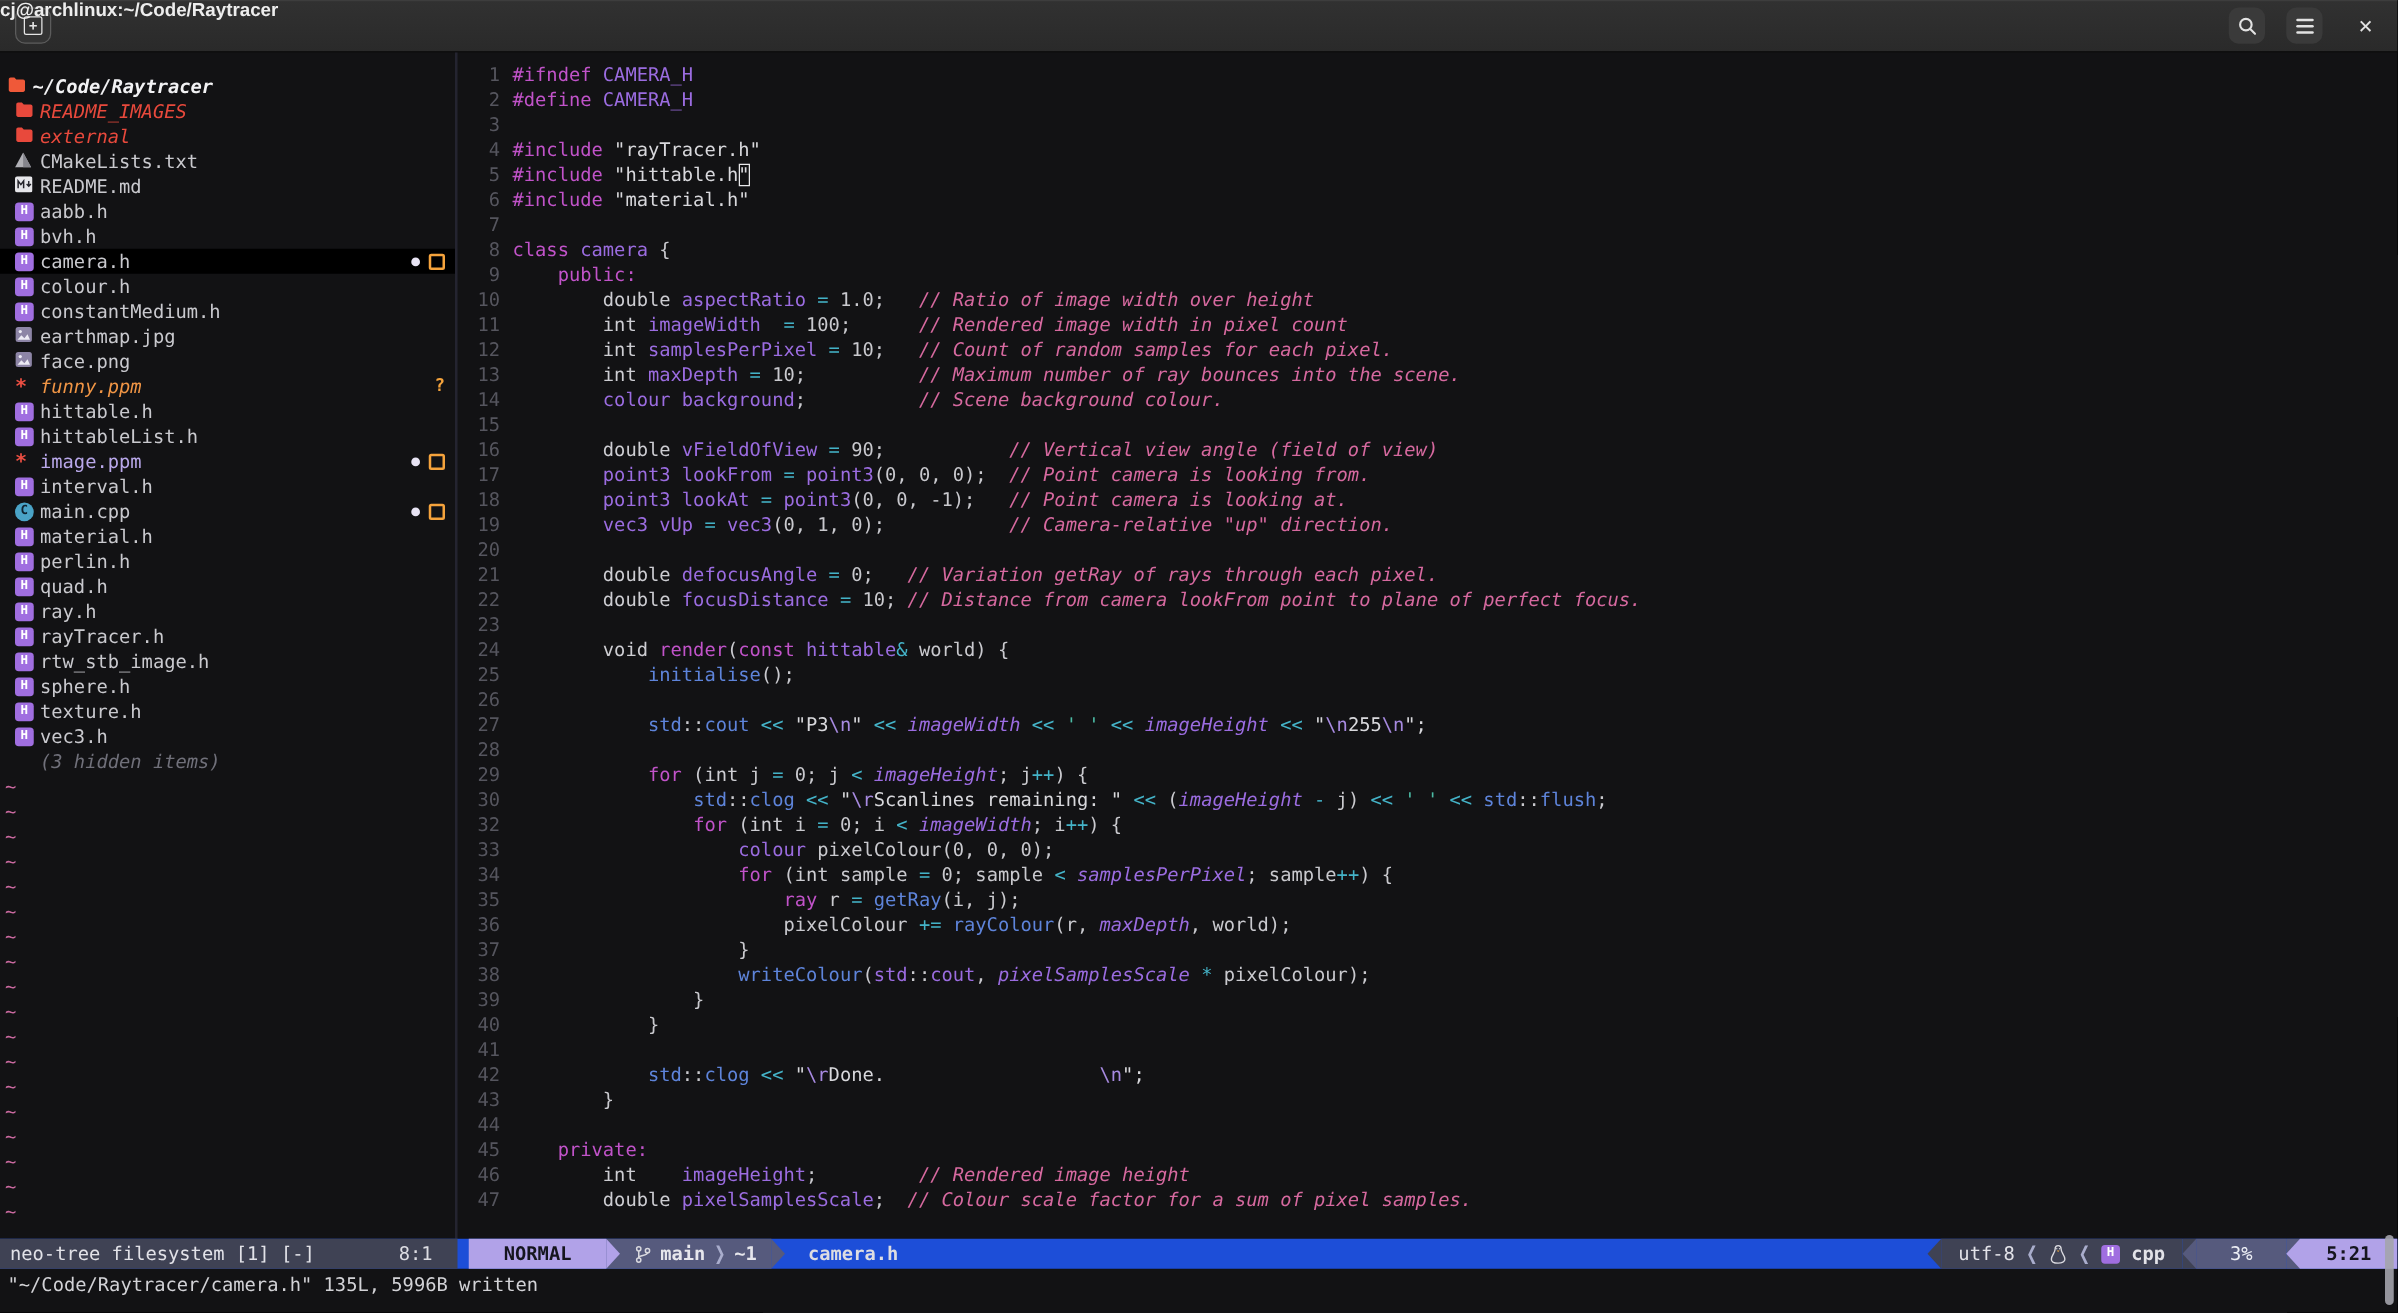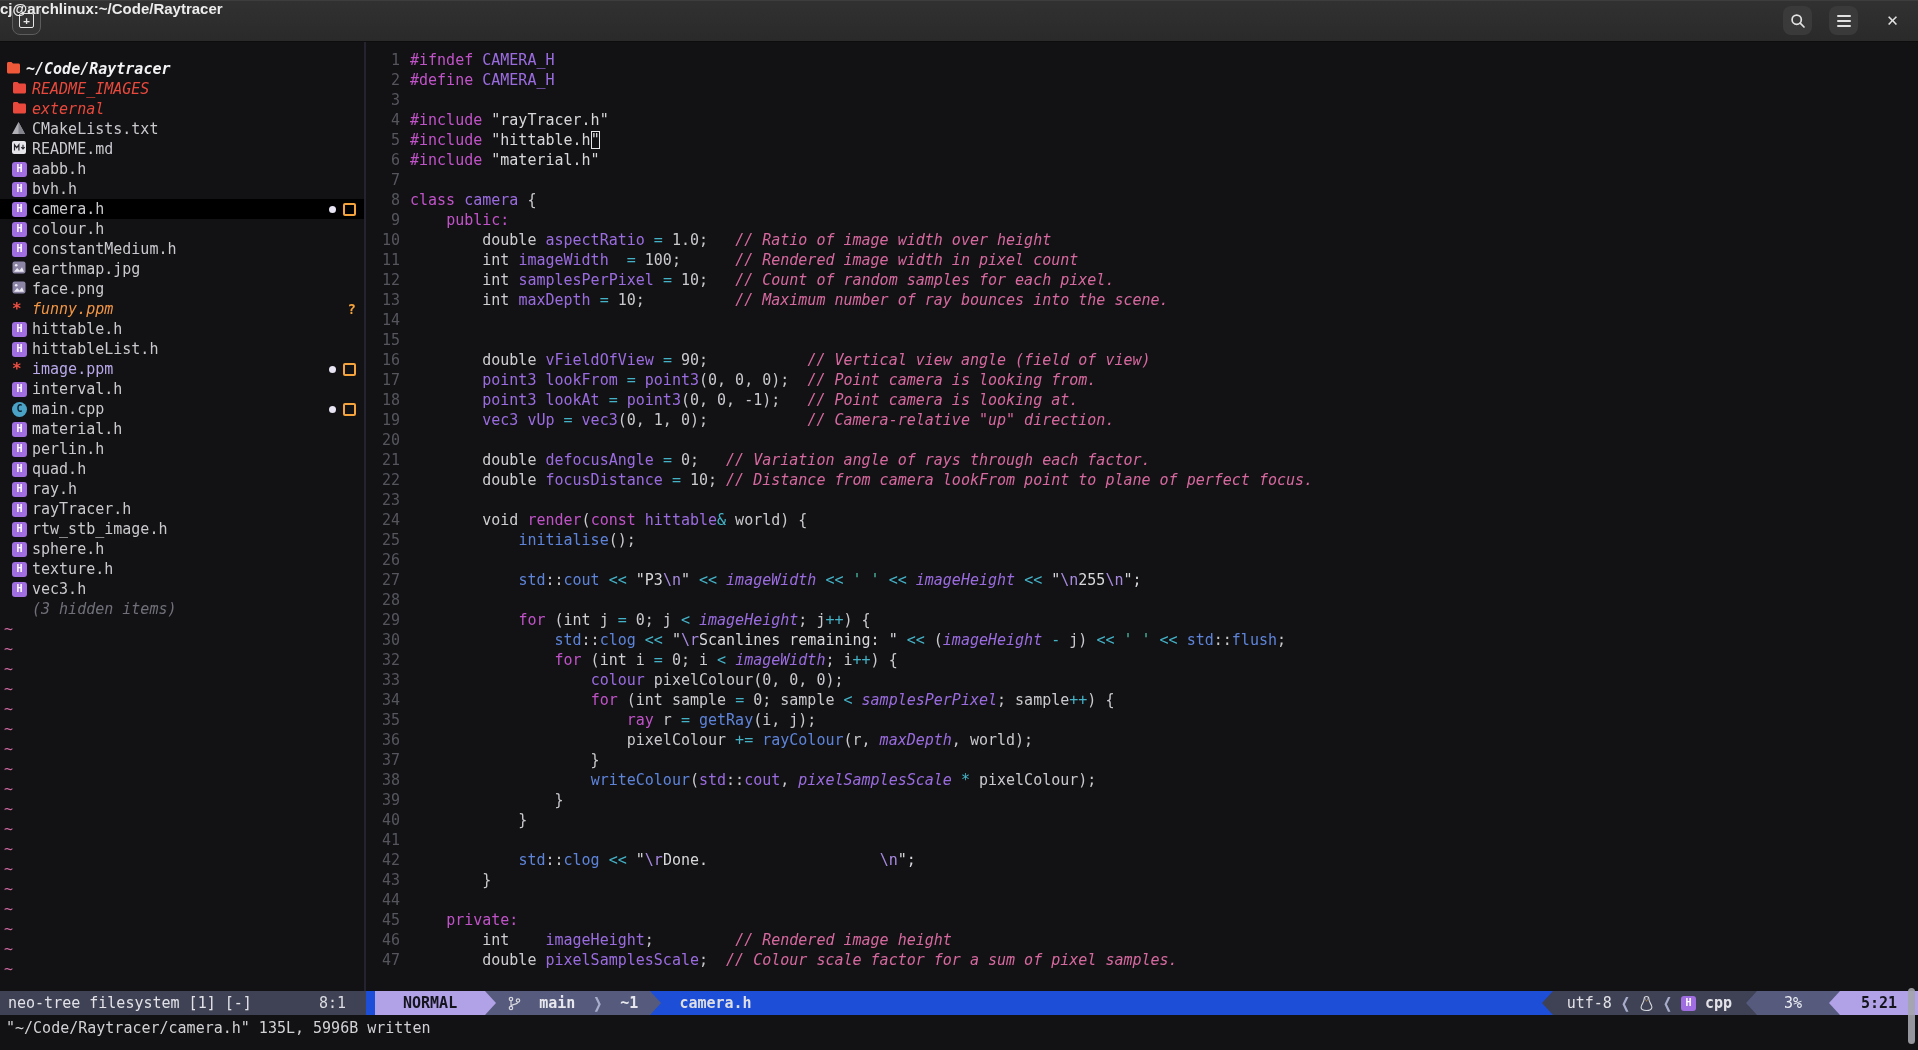--- a/index.html
+++ b/index.html
@@ -75,21 +75,21 @@
 
   
   .statusline{position:absolute;left:0;top:991px;width:1918px;height:24px;background:#1d4ed8;
     display:flex;align-items:stretch;font-size:15px;}
   .sl-left{position:relative;flex:none;width:366px;background:#3f4254;color:#e2e2e8;
     line-height:24px;padding-left:8px;box-sizing:border-box;}
   .sl-pos{position:absolute;right:20px;top:0;line-height:24px;color:#dcdce2;}
   .sl-gap{flex:none;width:9px;}
   .seg{display:flex;align-items:center;line-height:24px;}
   .seg-mode{background:#b1a2e8;color:#15151e;font-weight:bold;padding:0 28px;}
-  .seg-branch{background:#565a7d;color:#e6e6ec;padding:4px 12px;gap:18px;}
+  .seg-branch{background:#565a7d;color:#e6e6ec;padding:4px 12px;gap:7px;}
   .seg-branch .bold{font-weight:bold;}
   .chev{color:#a9adcc;transform:scaleY(1.35);display:inline-block;font-weight:normal;}
   .arr-r{width:0;height:0;border-top:12px solid transparent;border-bottom:12px solid transparent;
     border-left:11px solid transparent;}
   .arr-l{width:0;height:0;border-top:12px solid transparent;border-bottom:12px solid transparent;
     border-right:11px solid transparent;}
   .sl-file{color:#dddde2;font-weight:bold;line-height:24px;margin-left:18px;}
   .sl-spacer{flex:1;}
   .seg-info{background:#3f4254;color:#e2e2e8;padding:0 14px;gap:9px;display:flex;align-items:center;}
   .seg-pct{background:#565a7d;color:#eceef4;width:72px;justify-content:center;display:flex;}
@@ -212,28 +212,28 @@
         <div class="cline"><span class="lnum">4</span><span class="ctext"><span class="sg-kw">#include</span><span class="sg-d"> </span><span class="sg-s">"rayTracer.h"</span></span></div>
         <div class="cline"><span class="lnum">5</span><span class="ctext"><span class="sg-kw">#include</span><span class="sg-d"> </span><span class="sg-s">"hittable.h</span><span class="sg-cur">"</span></span></div>
         <div class="cline"><span class="lnum">6</span><span class="ctext"><span class="sg-kw">#include</span><span class="sg-d"> </span><span class="sg-s">"material.h"</span></span></div>
         <div class="cline"><span class="lnum">7</span><span class="ctext"></span></div>
         <div class="cline"><span class="lnum">8</span><span class="ctext"><span class="sg-kw">class</span><span class="sg-d"> </span><span class="sg-v">camera</span><span class="sg-d"> {</span></span></div>
         <div class="cline"><span class="lnum">9</span><span class="ctext"><span class="sg-d">    </span><span class="sg-kw">public:</span></span></div>
         <div class="cline"><span class="lnum">10</span><span class="ctext"><span class="sg-d">        </span><span class="sg-t">double</span><span class="sg-d"> </span><span class="sg-v">aspectRatio</span><span class="sg-d"> </span><span class="sg-o">=</span><span class="sg-d"> 1.0;   </span><span class="sg-c">// Ratio of image width over height</span></span></div>
         <div class="cline"><span class="lnum">11</span><span class="ctext"><span class="sg-d">        </span><span class="sg-t">int</span><span class="sg-d"> </span><span class="sg-v">imageWidth</span><span class="sg-d">  </span><span class="sg-o">=</span><span class="sg-d"> 100;      </span><span class="sg-c">// Rendered image width in pixel count</span></span></div>
         <div class="cline"><span class="lnum">12</span><span class="ctext"><span class="sg-d">        </span><span class="sg-t">int</span><span class="sg-d"> </span><span class="sg-v">samplesPerPixel</span><span class="sg-d"> </span><span class="sg-o">=</span><span class="sg-d"> 10;   </span><span class="sg-c">// Count of random samples for each pixel.</span></span></div>
         <div class="cline"><span class="lnum">13</span><span class="ctext"><span class="sg-d">        </span><span class="sg-t">int</span><span class="sg-d"> </span><span class="sg-v">maxDepth</span><span class="sg-d"> </span><span class="sg-o">=</span><span class="sg-d"> 10;          </span><span class="sg-c">// Maximum number of ray bounces into the scene.</span></span></div>
-        <div class="cline"><span class="lnum">14</span></div>
+        <div class="cline"><span class="lnum">14</span><span class="ctext"><span class="sg-d">        </span><span class="sg-v">colour</span><span class="sg-d"> </span><span class="sg-v">background</span><span class="sg-d">;          </span><span class="sg-c">// Scene background colour.</span></span></div>
         <div class="cline"><span class="lnum">15</span><span class="ctext"></span></div>
         <div class="cline"><span class="lnum">16</span><span class="ctext"><span class="sg-d">        </span><span class="sg-t">double</span><span class="sg-d"> </span><span class="sg-v">vFieldOfView</span><span class="sg-d"> </span><span class="sg-o">=</span><span class="sg-d"> 90;           </span><span class="sg-c">// Vertical view angle (field of view)</span></span></div>
         <div class="cline"><span class="lnum">17</span><span class="ctext"><span class="sg-d">        </span><span class="sg-v">point3</span><span class="sg-d"> </span><span class="sg-v">lookFrom</span><span class="sg-d"> </span><span class="sg-o">=</span><span class="sg-d"> </span><span class="sg-v">point3</span><span class="sg-d">(0, 0, 0);  </span><span class="sg-c">// Point camera is looking from.</span></span></div>
         <div class="cline"><span class="lnum">18</span><span class="ctext"><span class="sg-d">        </span><span class="sg-v">point3</span><span class="sg-d"> </span><span class="sg-v">lookAt</span><span class="sg-d"> </span><span class="sg-o">=</span><span class="sg-d"> </span><span class="sg-v">point3</span><span class="sg-d">(0, 0, -1);   </span><span class="sg-c">// Point camera is looking at.</span></span></div>
         <div class="cline"><span class="lnum">19</span><span class="ctext"><span class="sg-d">        </span><span class="sg-v">vec3</span><span class="sg-d"> </span><span class="sg-v">vUp</span><span class="sg-d"> </span><span class="sg-o">=</span><span class="sg-d"> </span><span class="sg-v">vec3</span><span class="sg-d">(0, 1, 0);           </span><span class="sg-c">// Camera-relative "up" direction.</span></span></div>
         <div class="cline"><span class="lnum">20</span><span class="ctext"></span></div>
-        <div class="cline"><span class="lnum">21</span><span class="ctext"><span class="sg-d">        </span><span class="sg-t">double</span><span class="sg-d"> </span><span class="sg-v">defocusAngle</span><span class="sg-d"> </span><span class="sg-o">=</span><span class="sg-d"> 0;   </span><span class="sg-c">// Variation angle of rays through each factor.</span></span></div>
+        <div class="cline"><span class="lnum">21</span><span class="ctext"><span class="sg-d">        </span><span class="sg-t">double</span><span class="sg-d"> </span><span class="sg-v">defocusAngle</span><span class="sg-d"> </span><span class="sg-o">=</span><span class="sg-d"> 0;   </span><span class="sg-c">// Variation getRay of rays through each pixel.</span></span></div>
         <div class="cline"><span class="lnum">22</span><span class="ctext"><span class="sg-d">        </span><span class="sg-t">double</span><span class="sg-d"> </span><span class="sg-v">focusDistance</span><span class="sg-d"> </span><span class="sg-o">=</span><span class="sg-d"> 10; </span><span class="sg-c">// Distance from camera lookFrom point to plane of perfect focus.</span></span></div>
         <div class="cline"><span class="lnum">23</span><span class="ctext"></span></div>
         <div class="cline"><span class="lnum">24</span><span class="ctext"><span class="sg-d">        </span><span class="sg-t">void</span><span class="sg-d"> </span><span class="sg-kw">render</span><span class="sg-d">(</span><span class="sg-kw">const</span><span class="sg-d"> </span><span class="sg-v">hittable</span><span class="sg-o">&amp;</span><span class="sg-d"> world) {</span></span></div>
         <div class="cline"><span class="lnum">25</span><span class="ctext"><span class="sg-d">            </span><span class="sg-f">initialise</span><span class="sg-d">();</span></span></div>
         <div class="cline"><span class="lnum">26</span><span class="ctext"></span></div>
         <div class="cline"><span class="lnum">27</span><span class="ctext"><span class="sg-d">            </span><span class="sg-f">std</span><span class="sg-d">::</span><span class="sg-f">cout</span><span class="sg-d"> </span><span class="sg-o">&lt;&lt;</span><span class="sg-d"> </span><span class="sg-s">"P3</span><span class="sg-e">\n</span><span class="sg-s">"</span><span class="sg-d"> </span><span class="sg-o">&lt;&lt;</span><span class="sg-d"> </span><span class="sg-vi">imageWidth</span><span class="sg-d"> </span><span class="sg-o">&lt;&lt;</span><span class="sg-d"> </span><span class="sg-ch">' '</span><span class="sg-d"> </span><span class="sg-o">&lt;&lt;</span><span class="sg-d"> </span><span class="sg-vi">imageHeight</span><span class="sg-d"> </span><span class="sg-o">&lt;&lt;</span><span class="sg-d"> </span><span class="sg-s">"</span><span class="sg-e">\n</span><span class="sg-s">255</span><span class="sg-e">\n</span><span class="sg-s">";</span></span></div>
         <div class="cline"><span class="lnum">28</span><span class="ctext"></span></div>
         <div class="cline"><span class="lnum">29</span><span class="ctext"><span class="sg-d">            </span><span class="sg-kw">for</span><span class="sg-d"> (</span><span class="sg-t">int</span><span class="sg-d"> j </span><span class="sg-o">=</span><span class="sg-d"> 0; j </span><span class="sg-o">&lt;</span><span class="sg-d"> </span><span class="sg-vi">imageHeight</span><span class="sg-d">; j</span><span class="sg-o">++</span><span class="sg-d">) {</span></span></div>
         <div class="cline"><span class="lnum">30</span><span class="ctext"><span class="sg-d">                </span><span class="sg-f">std</span><span class="sg-d">::</span><span class="sg-f">clog</span><span class="sg-d"> </span><span class="sg-o">&lt;&lt;</span><span class="sg-d"> </span><span class="sg-s">"</span><span class="sg-e">\r</span><span class="sg-s">Scanlines remaining: "</span><span class="sg-d"> </span><span class="sg-o">&lt;&lt;</span><span class="sg-d"> (</span><span class="sg-vi">imageHeight</span><span class="sg-d"> </span><span class="sg-o">-</span><span class="sg-d"> j) </span><span class="sg-o">&lt;&lt;</span><span class="sg-d"> </span><span class="sg-ch">' '</span><span class="sg-d"> </span><span class="sg-o">&lt;&lt;</span><span class="sg-d"> </span><span class="sg-f">std</span><span class="sg-d">::</span><span class="sg-f">flush</span><span class="sg-d">;</span></span></div>
         <div class="cline"><span class="lnum">32</span><span class="ctext"><span class="sg-d">                </span><span class="sg-kw">for</span><span class="sg-d"> (</span><span class="sg-t">int</span><span class="sg-d"> i </span><span class="sg-o">=</span><span class="sg-d"> 0; i </span><span class="sg-o">&lt;</span><span class="sg-d"> </span><span class="sg-vi">imageWidth</span><span class="sg-d">; i</span><span class="sg-o">++</span><span class="sg-d">) {</span></span></div>

